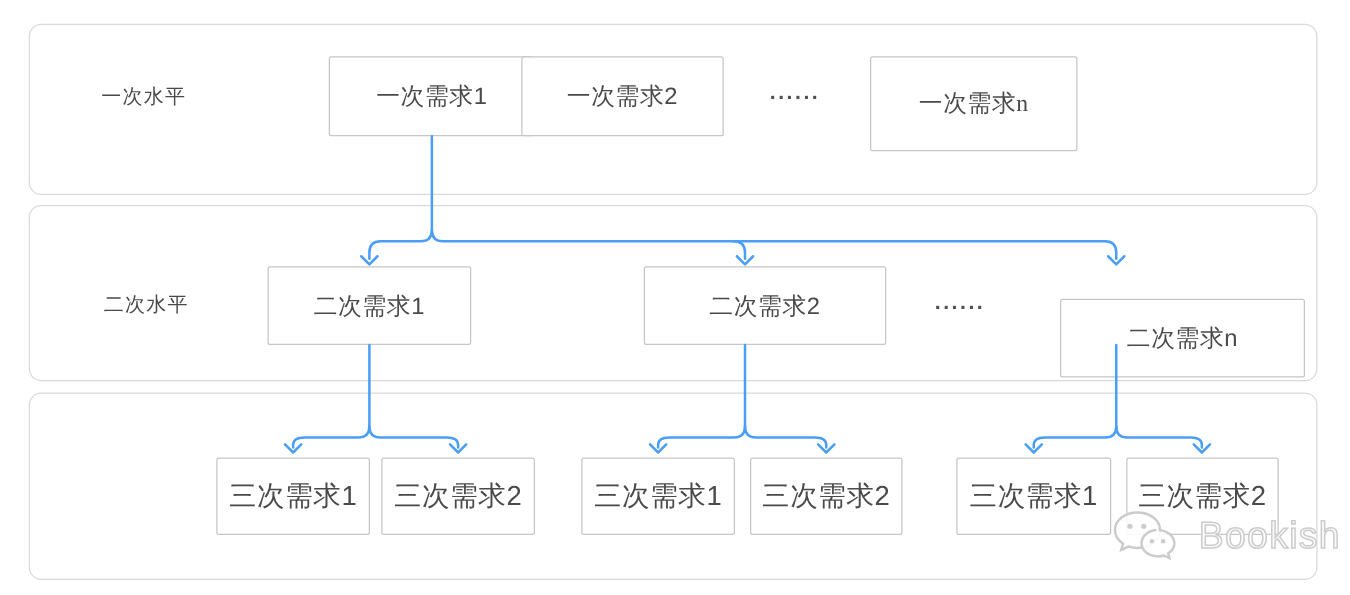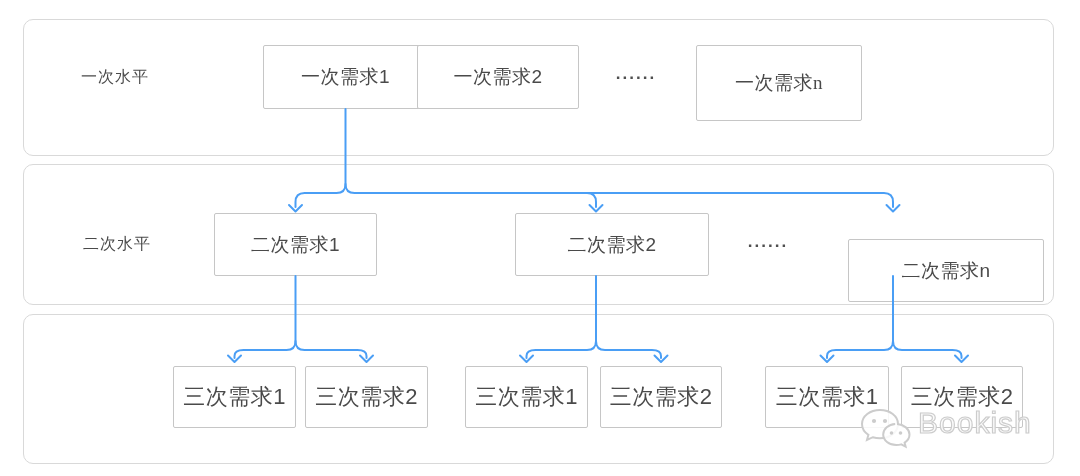--- a/index.html
+++ b/index.html
@@ -34,21 +34,21 @@
   .node.small{font-size:22px;}
   .dots{
     position:absolute;display:flex;align-items:flex-end;justify-content:center;
     color:#4f4f4f;font-size:17px;font-weight:bold;letter-spacing:2px;line-height:1;
   }
   svg.overlay{
     position:absolute;left:0;top:0;pointer-events:none;
   }
   .connector{stroke:var(--accent);}
   .watermark{
-    position:absolute;left:856px;top:406px;display:flex;gap:4px;
+    position:absolute;left:886px;top:406px;display:flex;align-items:center;gap:15px;
   }
   .watermark .wm-text{
     font-size:30px;font-weight:500;letter-spacing:1px;
     color:rgba(250,250,250,0.85);
     -webkit-text-stroke:1.2px var(--watermark);
     text-shadow:0 1px 1px rgba(255,255,255,0.9);
   }
   .wm-icon{flex:0 0 auto;}
 </style>
 </head>

